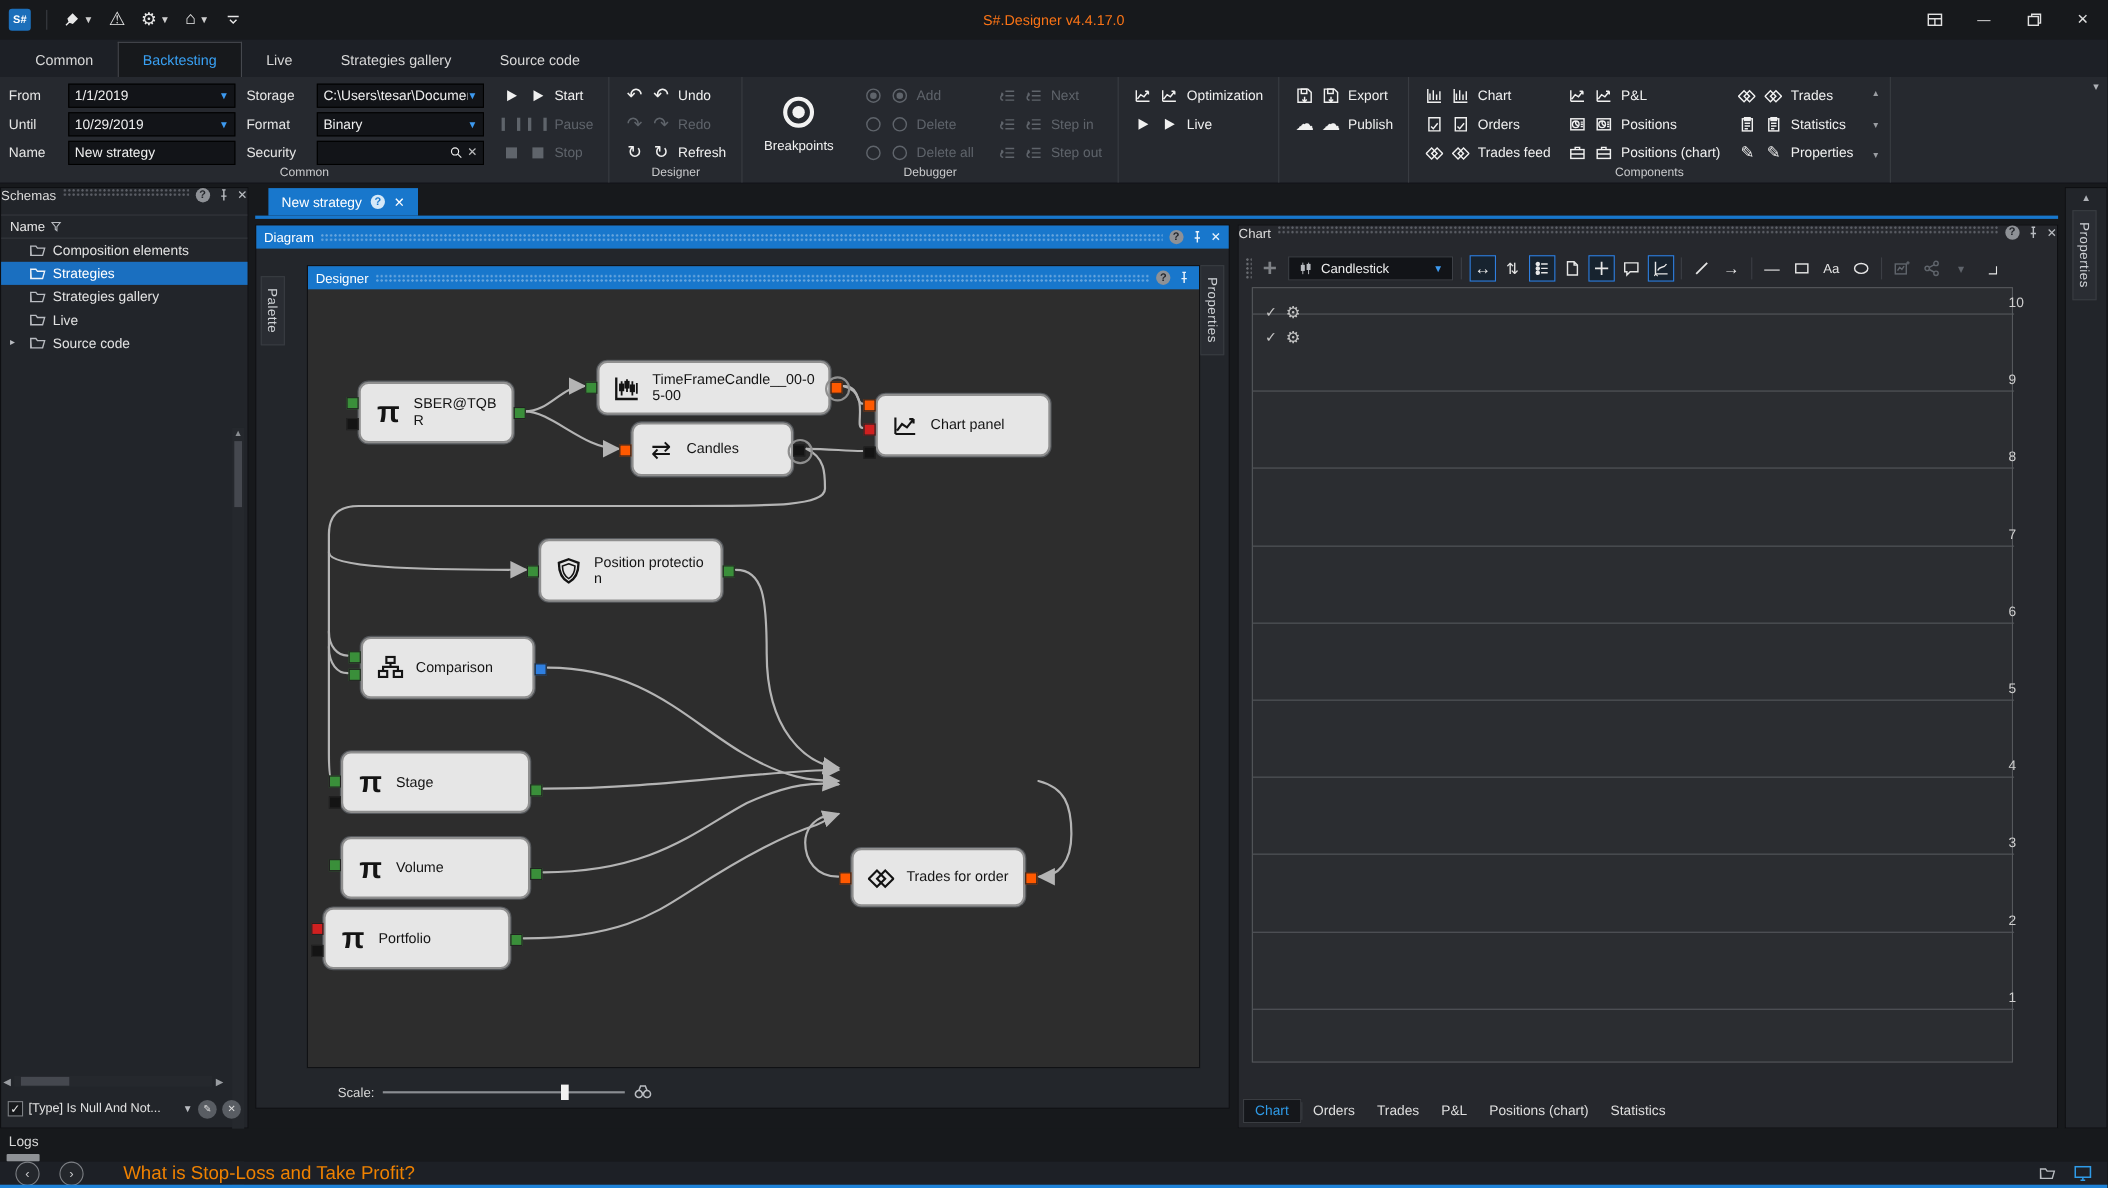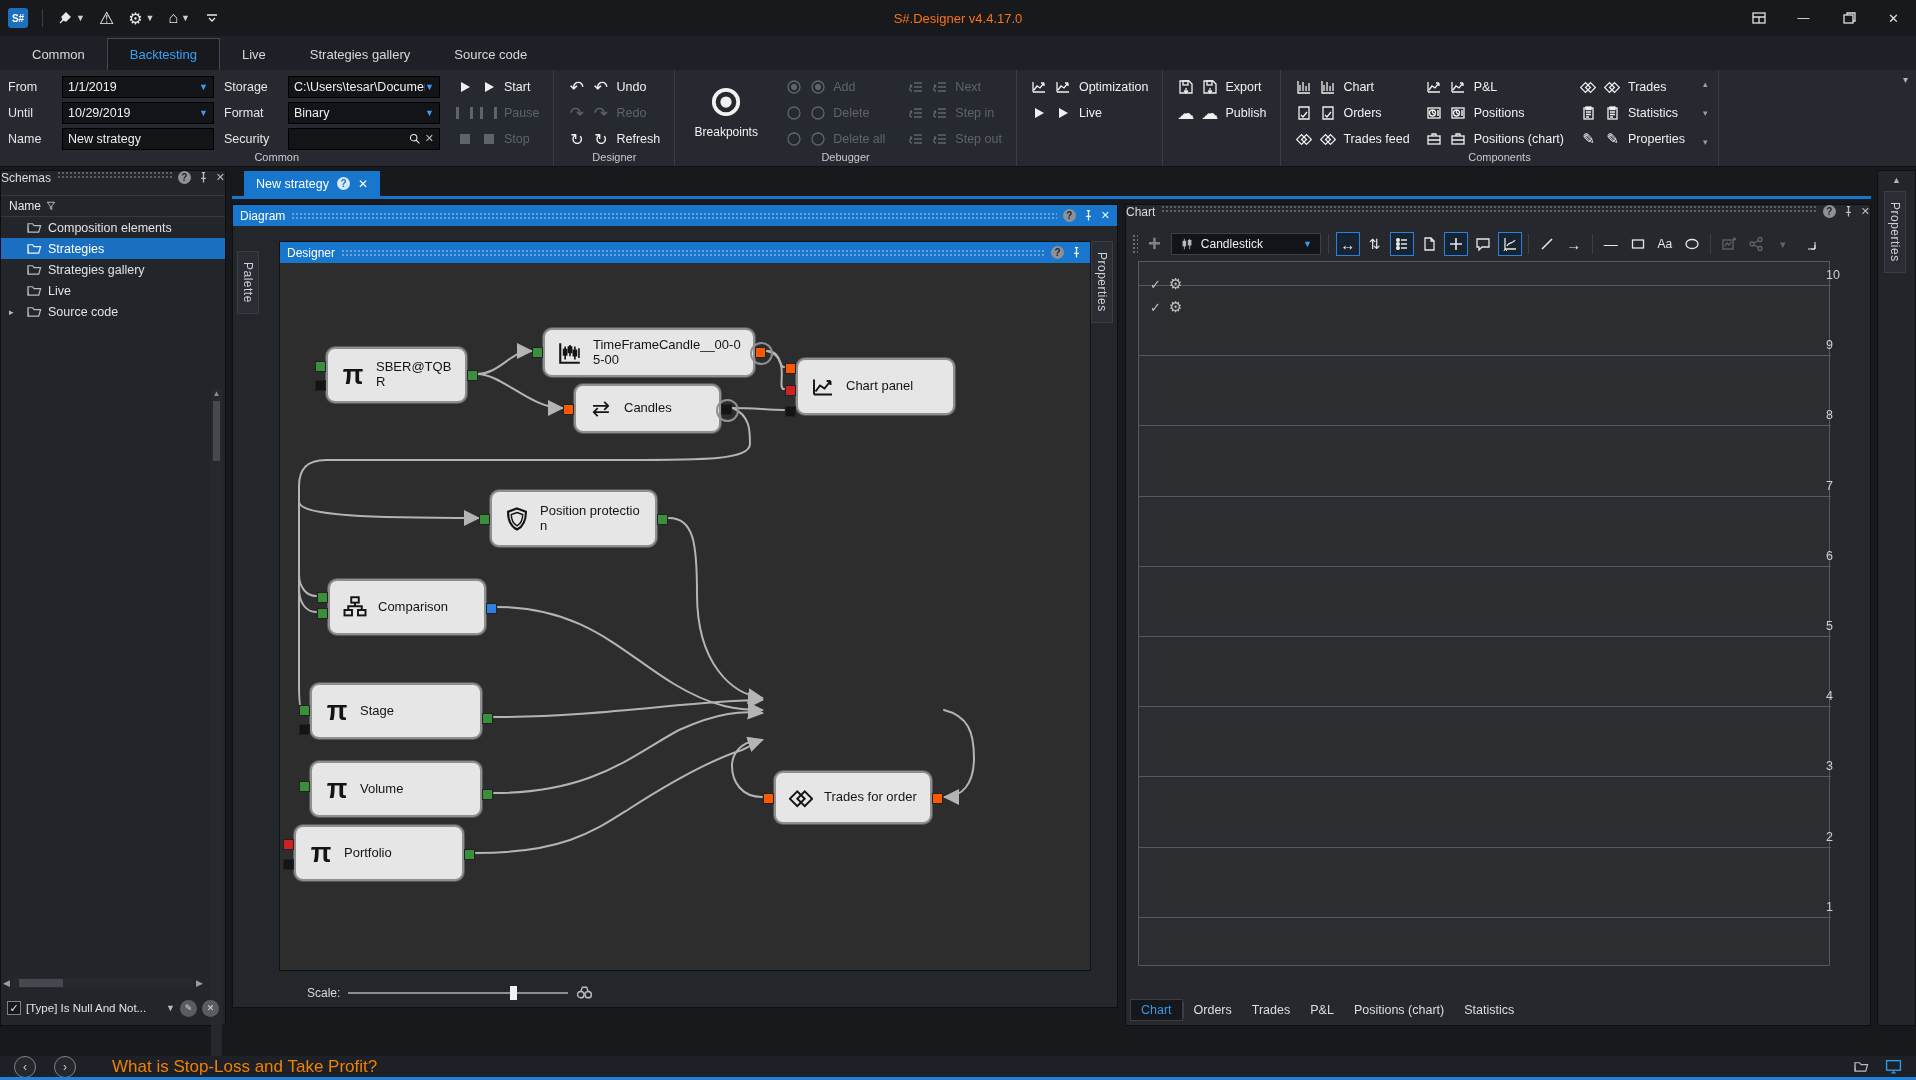--- a/index.html
+++ b/index.html
@@ -1105,20 +1105,24 @@
         <span>✓</span>
         <span style="font-size: 15px;">⚙</span>
       </div>
     </div>
 
   <div class="rightstrip">
     <div class="up">▲</div>
     <div class="vtab props-tab-right">Properties</div>
   </div>
 
+  <div class="logsband">
+    <span class="title">Logs</span>
+    <span class="handle"></span>
+  </div>
 
   <div class="hintbar">
     <span class="navcir">‹</span>
     <span class="navcir" style="margin-left:18px;">›</span>
     <span class="hintlink">What is Stop-Loss and Take Profit?</span>
     <span class="hint-icons">
       <span class="hico" id="folderico">
           <span class="ic">
             <svg width="15" height="15" viewBox="0 0 16 16" fill="none" stroke="currentColor" stroke-width="1.3">
               <path d="M1,4 h5 l1.5,2 h7 l-2,7 h-11 Z M1,4 v9 h1.5"></path>

